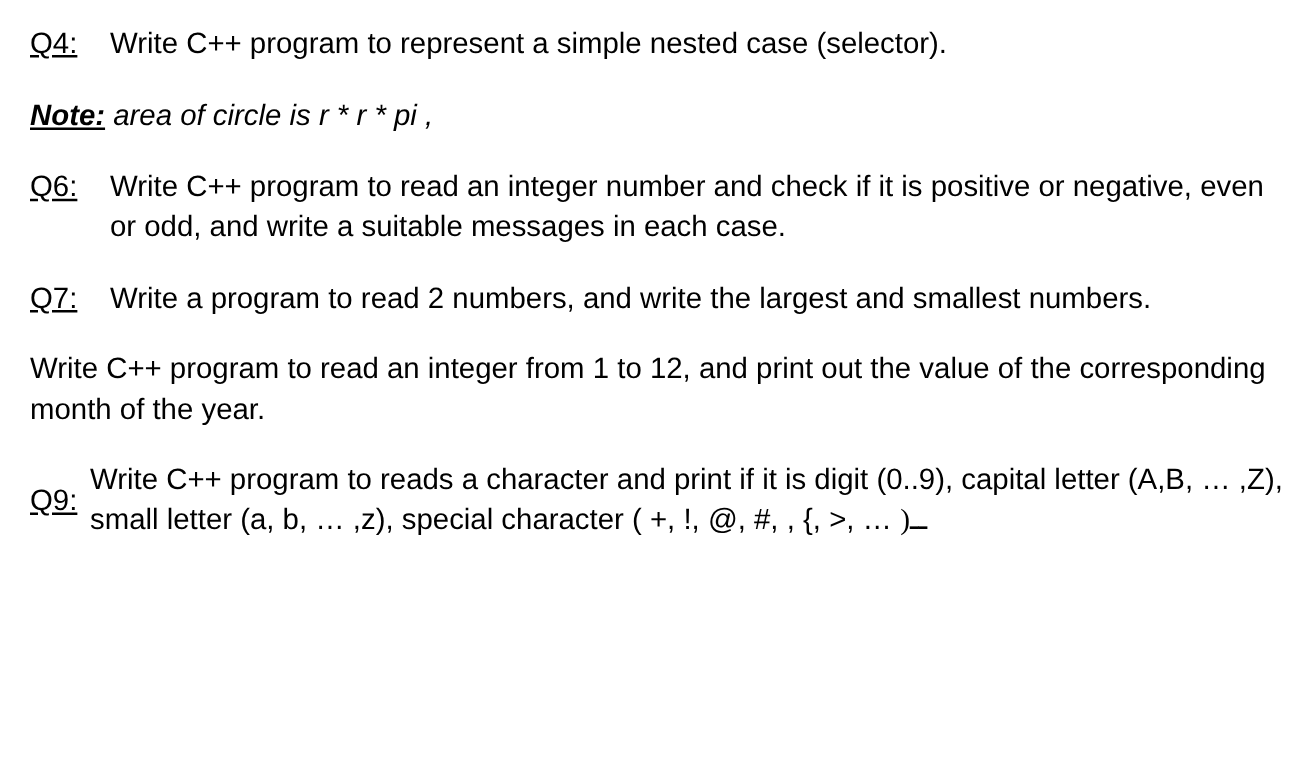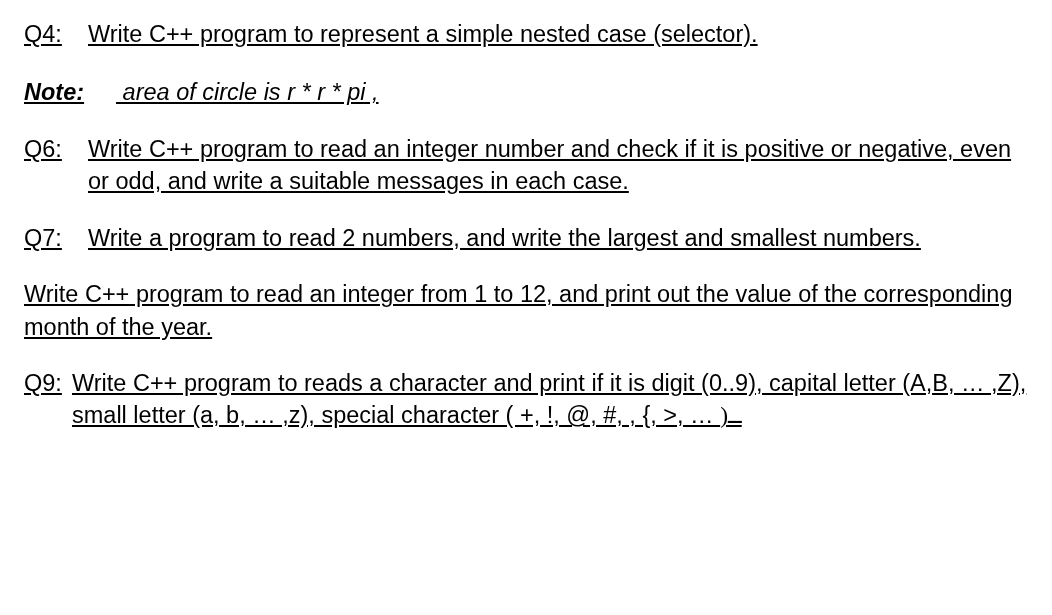--- a/index.html
+++ b/index.html
@@ -21,40 +21,39 @@
       display: flex;
       margin-bottom: 24px;
     }
     .q-label {
       flex: 0 0 64px;
       font-weight: 400;
       text-decoration: underline;
     }
     .q-body {
       flex: 1;
-      text-decoration: underline;
     }
     .q9-row {
       margin-bottom: 0;
+      align-items: center;
     }
     .q9-row .q-label {
       flex: 0 0 48px;
     }
     .note-row {
       margin-top: 2px;
     }
     .note-label {
       font-style: italic;
       text-decoration: underline;
       font-weight: bold;
       text-align: center;
     }
     .note-text {
       font-style: italic;
-      margin-left: 32px;
     }
     .pi-row {
       font-style: italic;
       padding-left: 62px;
     }
     .arabic-end {
       font-family: 'Times New Roman', serif;
       direction: rtl;
       display: inline;
     }

